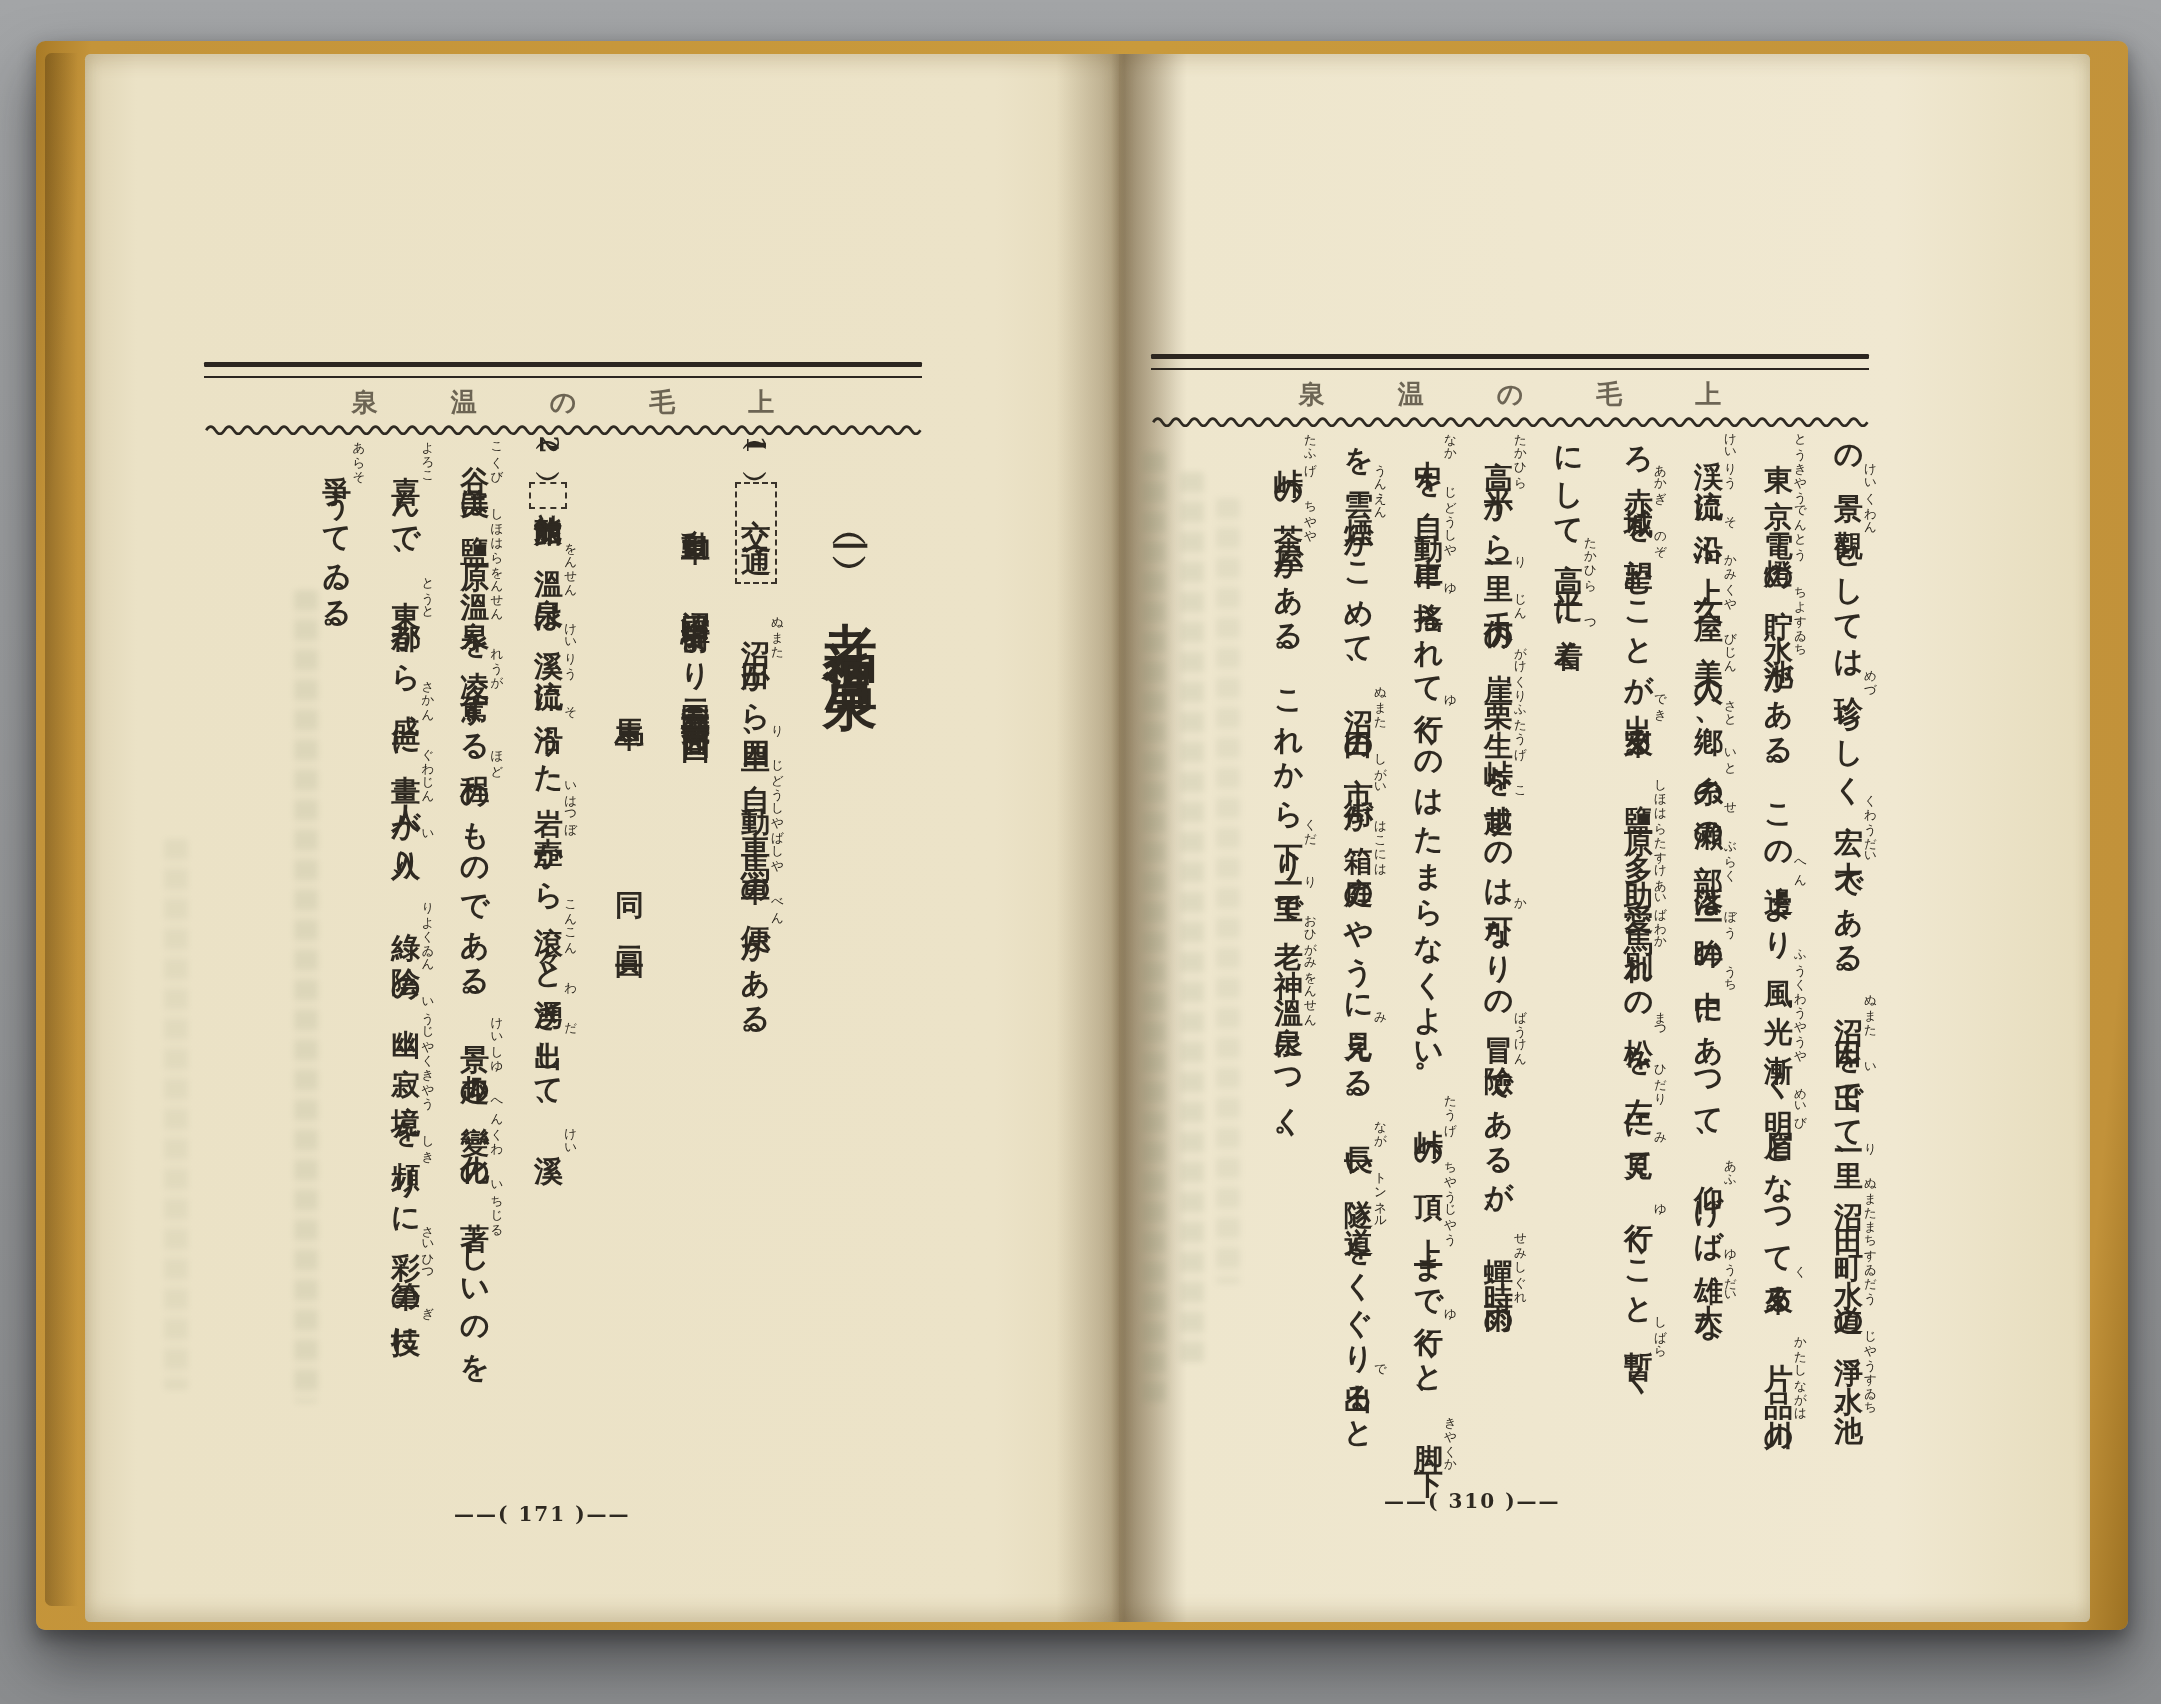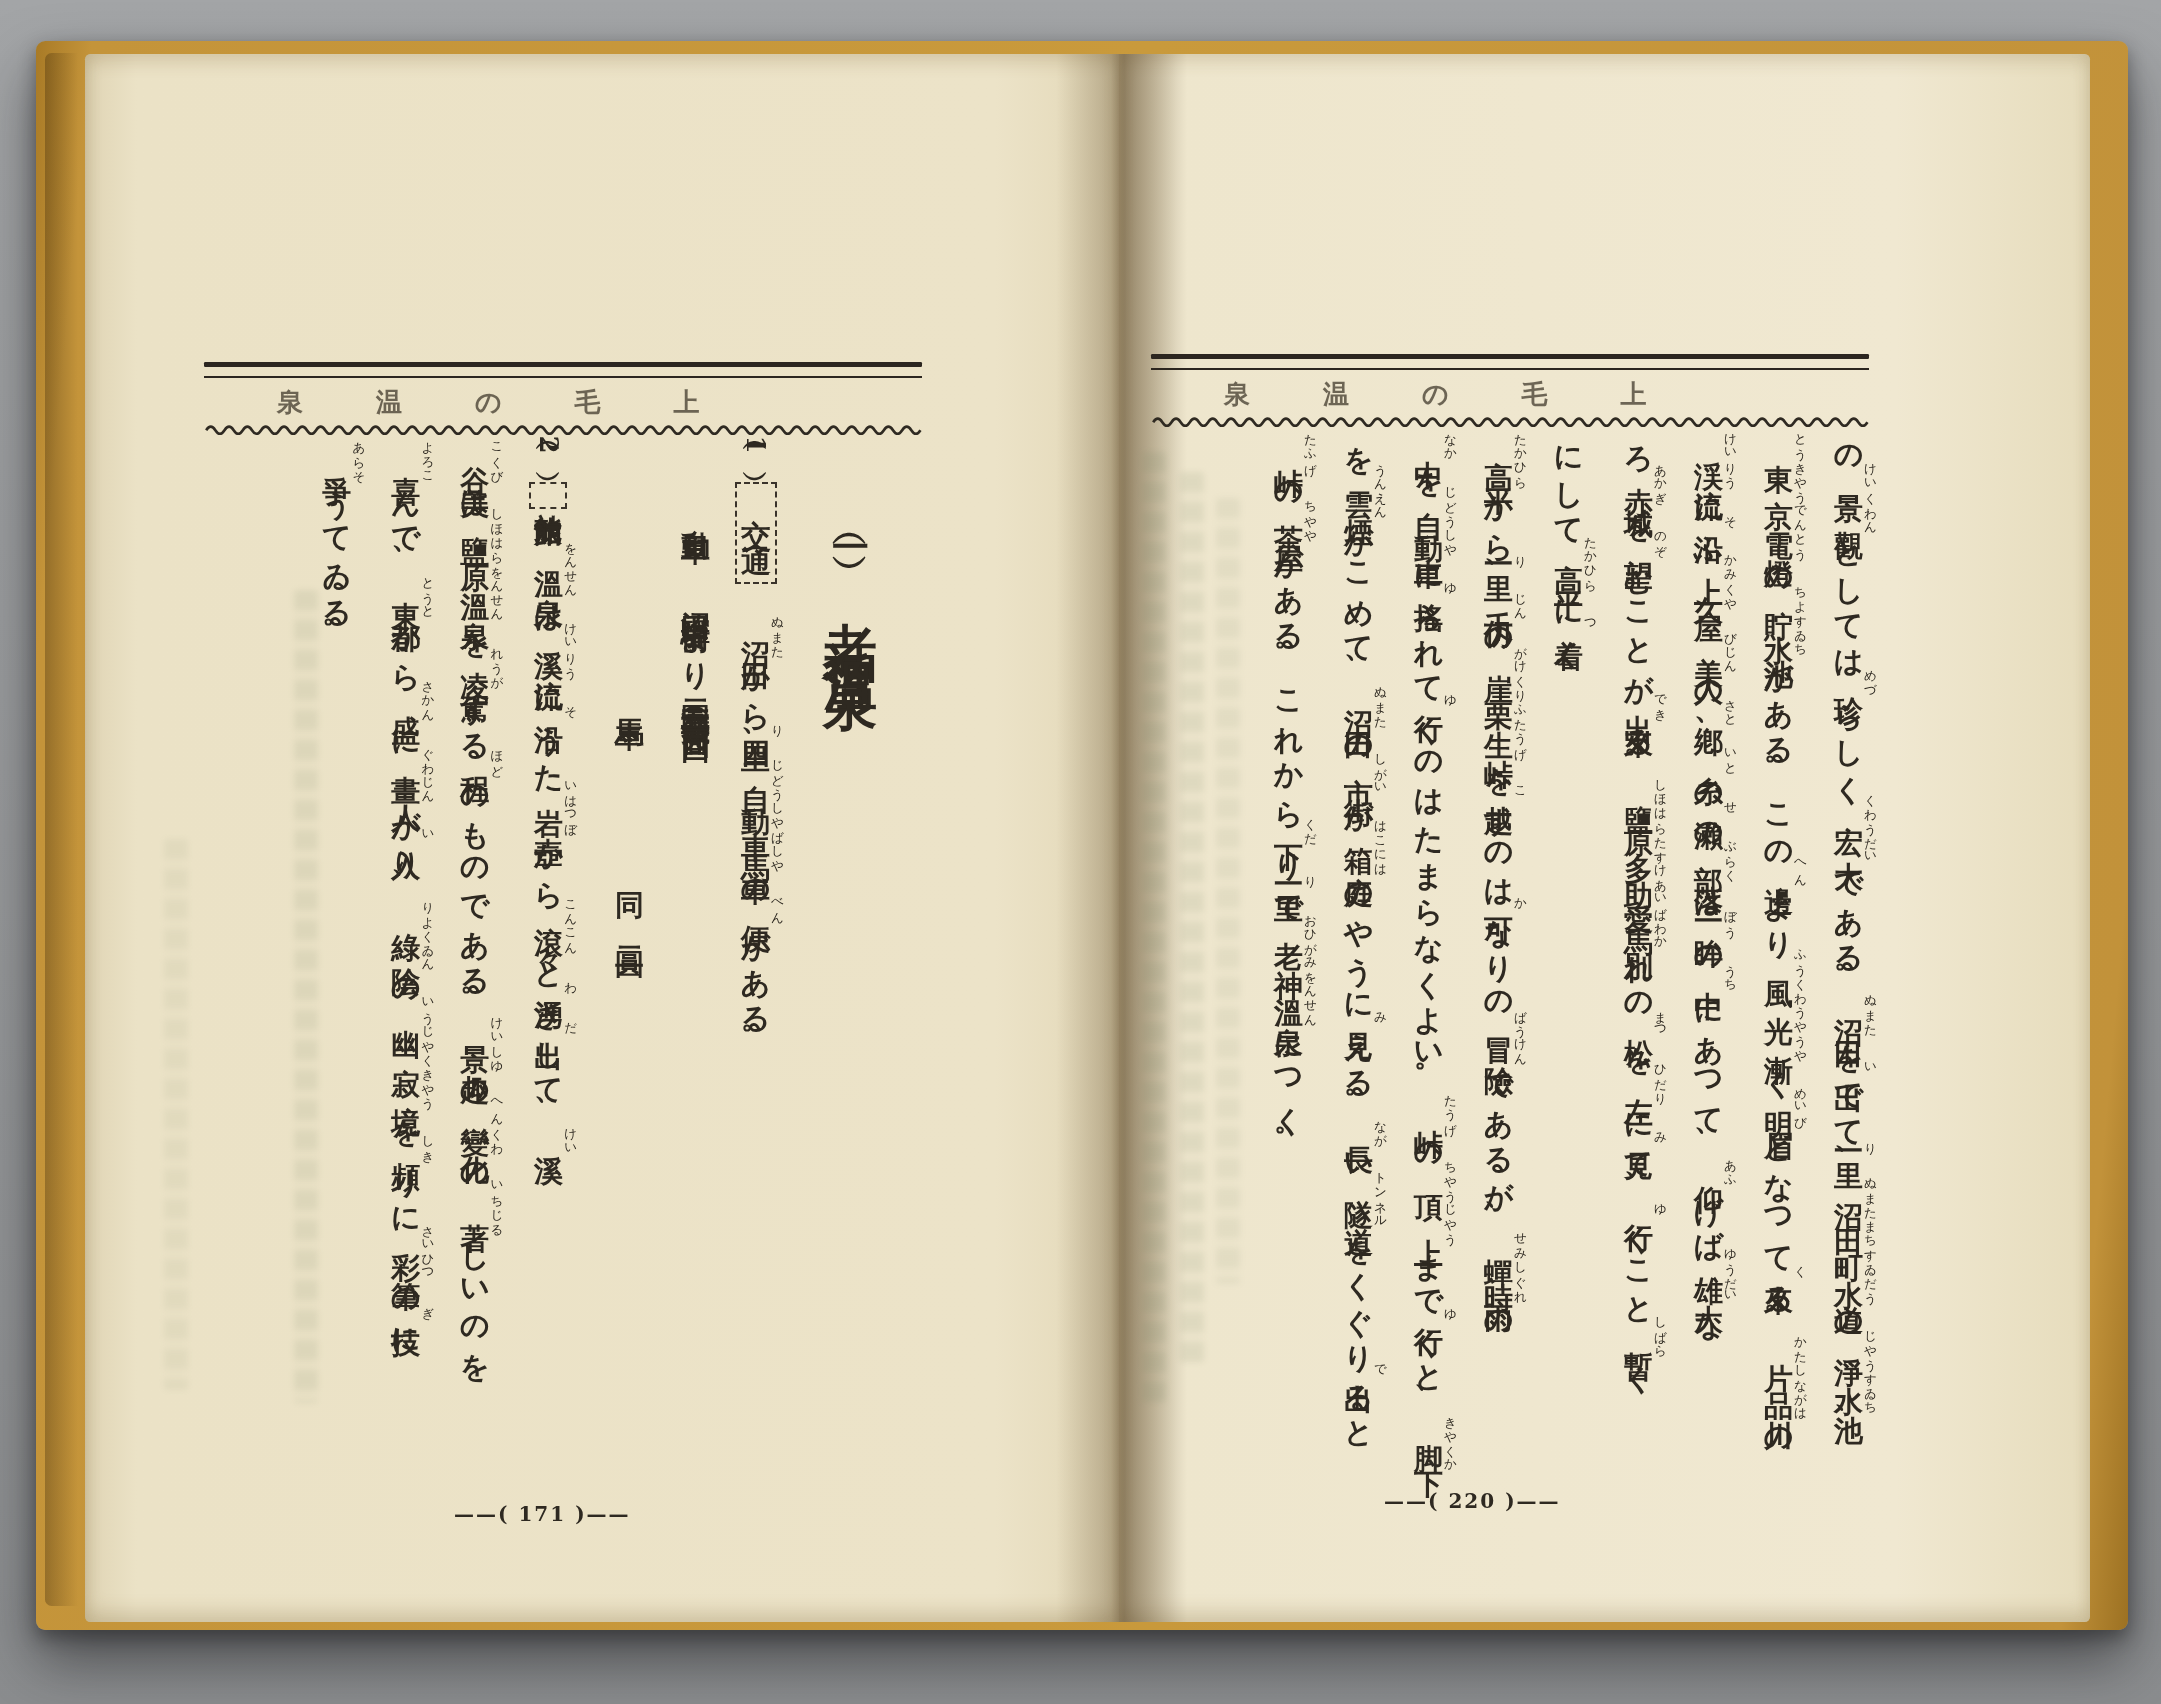--- a/index.html
+++ b/index.html
@@ -37,21 +37,21 @@
     background:linear-gradient(90deg,rgba(80,58,24,0) 0%,rgba(74,52,22,.28) 42%,rgba(60,40,16,.44) 52%,rgba(80,58,24,0) 100%);
   }
   .top-stack{position:absolute;left:1114px;top:14.4px;width:918px;height:9.2px;
     background:repeating-linear-gradient(180deg,#e5dbba 0 2px,#cdbf98 2px 3.3px);opacity:.8;}
 
   
   .page-header{position:absolute;}
   .rule-thick{height:4.6px;background:#2c2620;border-radius:1.3px;}
   .rule-thin{height:2px;background:#2c2620;margin-top:9.8px;}
   .running-head{
-    margin-top:6.6px;font-size:26px;font-weight:bold;color:rgba(72,64,50,.78);
+    margin-top:6.6px;text-align:center;font-size:26px;font-weight:bold;color:rgba(72,64,50,.78);
     letter-spacing:73px;padding-left:73px;white-space:nowrap;font-family:Liberation Serif, serif;
   }
   .wavy{display:block;margin-top:2.6px;}
 
   
   .vtext{
     position:absolute;writing-mode:vertical-rl;text-orientation:mixed;
     color:#2e2921;font-weight:bold;line-height:1;
   }
   .vtext .col{letter-spacing:3.3px;font-size:29px;}
@@ -162,18 +162,18 @@
   <div class="col pr-col rb"><ruby>東京<rt>とうきやう</rt></ruby><ruby>電燈<rt>でんとう</rt></ruby>の<ruby>貯水池<rt>ちよすゐち</rt></ruby>がある。この<ruby>邊<rt>へん</rt></ruby>より<ruby>風光<rt>ふうくわう</rt></ruby><ruby>漸<rt>やうや</rt></ruby>く<ruby>明眉<rt>めいび</rt></ruby>となつて<ruby>來<rt>く</rt></ruby>る。<ruby>片品川<rt>かたしながは</rt></ruby>の</div>
   <div class="col pr-col rb"><ruby>渓流<rt>けいりう</rt></ruby>に<ruby>沿<rt>そ</rt></ruby>ふ<ruby>上久屋<rt>かみくや</rt></ruby>、<ruby>美人<rt>びじん</rt></ruby>の<ruby>鄕<rt>さと</rt></ruby>、<ruby>糸<rt>いと</rt></ruby>の<ruby>瀨<rt>せ</rt></ruby>の<ruby>部落<rt>ぶらく</rt></ruby>は一<ruby>眸<rt>ぼう</rt></ruby>の<ruby>中<rt>うち</rt></ruby>にあつて、<ruby>仰<rt>あふ</rt></ruby>げば<ruby>雄大<rt>ゆうだい</rt></ruby>な</div>
   <div class="col pr-col rb">ろ<ruby>赤城<rt>あかぎ</rt></ruby>を<ruby>望<rt>のぞ</rt></ruby>むことが<ruby>出來<rt>でき</rt></ruby>る。<ruby>鹽原多助<rt>しほはらたすけ</rt></ruby><ruby>愛馬別<rt>あいばわか</rt></ruby>れの<ruby>松<rt>まつ</rt></ruby>を<ruby>左<rt>ひだり</rt></ruby>に<ruby>見<rt>み</rt></ruby>て、<ruby>行<rt>ゆ</rt></ruby>くこと<ruby>暫<rt>しばら</rt></ruby>く</div>
   <div class="col pr-col rb">にして<ruby>高平<rt>たかひら</rt></ruby>に<ruby>着<rt>つ</rt></ruby>く。</div>
   <div class="col pr-col rb"><ruby>高平<rt>たかひら</rt></ruby>から一<ruby>里<rt>り</rt></ruby>、千<ruby>仭<rt>じん</rt></ruby>の<ruby>崖栗生峠<rt>がけくりふたうげ</rt></ruby>を<ruby>越<rt>こ</rt></ruby>すのは<ruby>可<rt>か</rt></ruby>なりの<ruby>冒險<rt>ばうけん</rt></ruby>であるが、<ruby>蟬時雨<rt>せみしぐれ</rt></ruby>の</div>
   <div class="col pr-col rb"><ruby>中<rt>なか</rt></ruby>を<ruby>自動車<rt>じどうしや</rt></ruby>に<ruby>搖<rt>ゆ</rt></ruby>られて<ruby>行<rt>ゆ</rt></ruby>くのはたまらなくよい。<ruby>峠<rt>たうげ</rt></ruby>の<ruby>頂上<rt>ちやうじやう</rt></ruby>まで<ruby>行<rt>ゆ</rt></ruby>くと、<ruby>脚下<rt>きやくか</rt></ruby></div>
   <div class="col pr-col rb">を<ruby>雲煙<rt>うんえん</rt></ruby>がこめて、<ruby>沼田<rt>ぬまた</rt></ruby>の<ruby>市街<rt>しがい</rt></ruby>が<ruby>箱庭<rt>はこには</rt></ruby>のやうに<ruby>見<rt>み</rt></ruby>える。<ruby>長<rt>なが</rt></ruby>い<ruby>隧道<rt>トンネル</rt></ruby>をくぐり<ruby>出<rt>で</rt></ruby>ると</div>
   <div class="col pr-col rb"><ruby>峠<rt>たふげ</rt></ruby>の<ruby>茶屋<rt>ちやや</rt></ruby>がある。これから<ruby>下<rt>くだ</rt></ruby>り一<ruby>里<rt>り</rt></ruby>で<ruby>老神溫泉<rt>おひがみをんせん</rt></ruby>につく。</div>
 </div>
 
-<div class="pageno" style="left:1384px;top:1489px;">——( 220 )——</div>
+<div class="pageno" style="left:1384px;top:1489px;">——( 310 )——</div>
 
 <div class="ghost" style="left:1142px;top:452px;height:950px;opacity:.55;"></div>
 <div class="ghost" style="left:1180px;top:472px;height:891px;opacity:.45;"></div>
 <div class="ghost" style="left:1216px;top:498px;height:786px;opacity:.35;"></div>
 
 
 </body></html>

